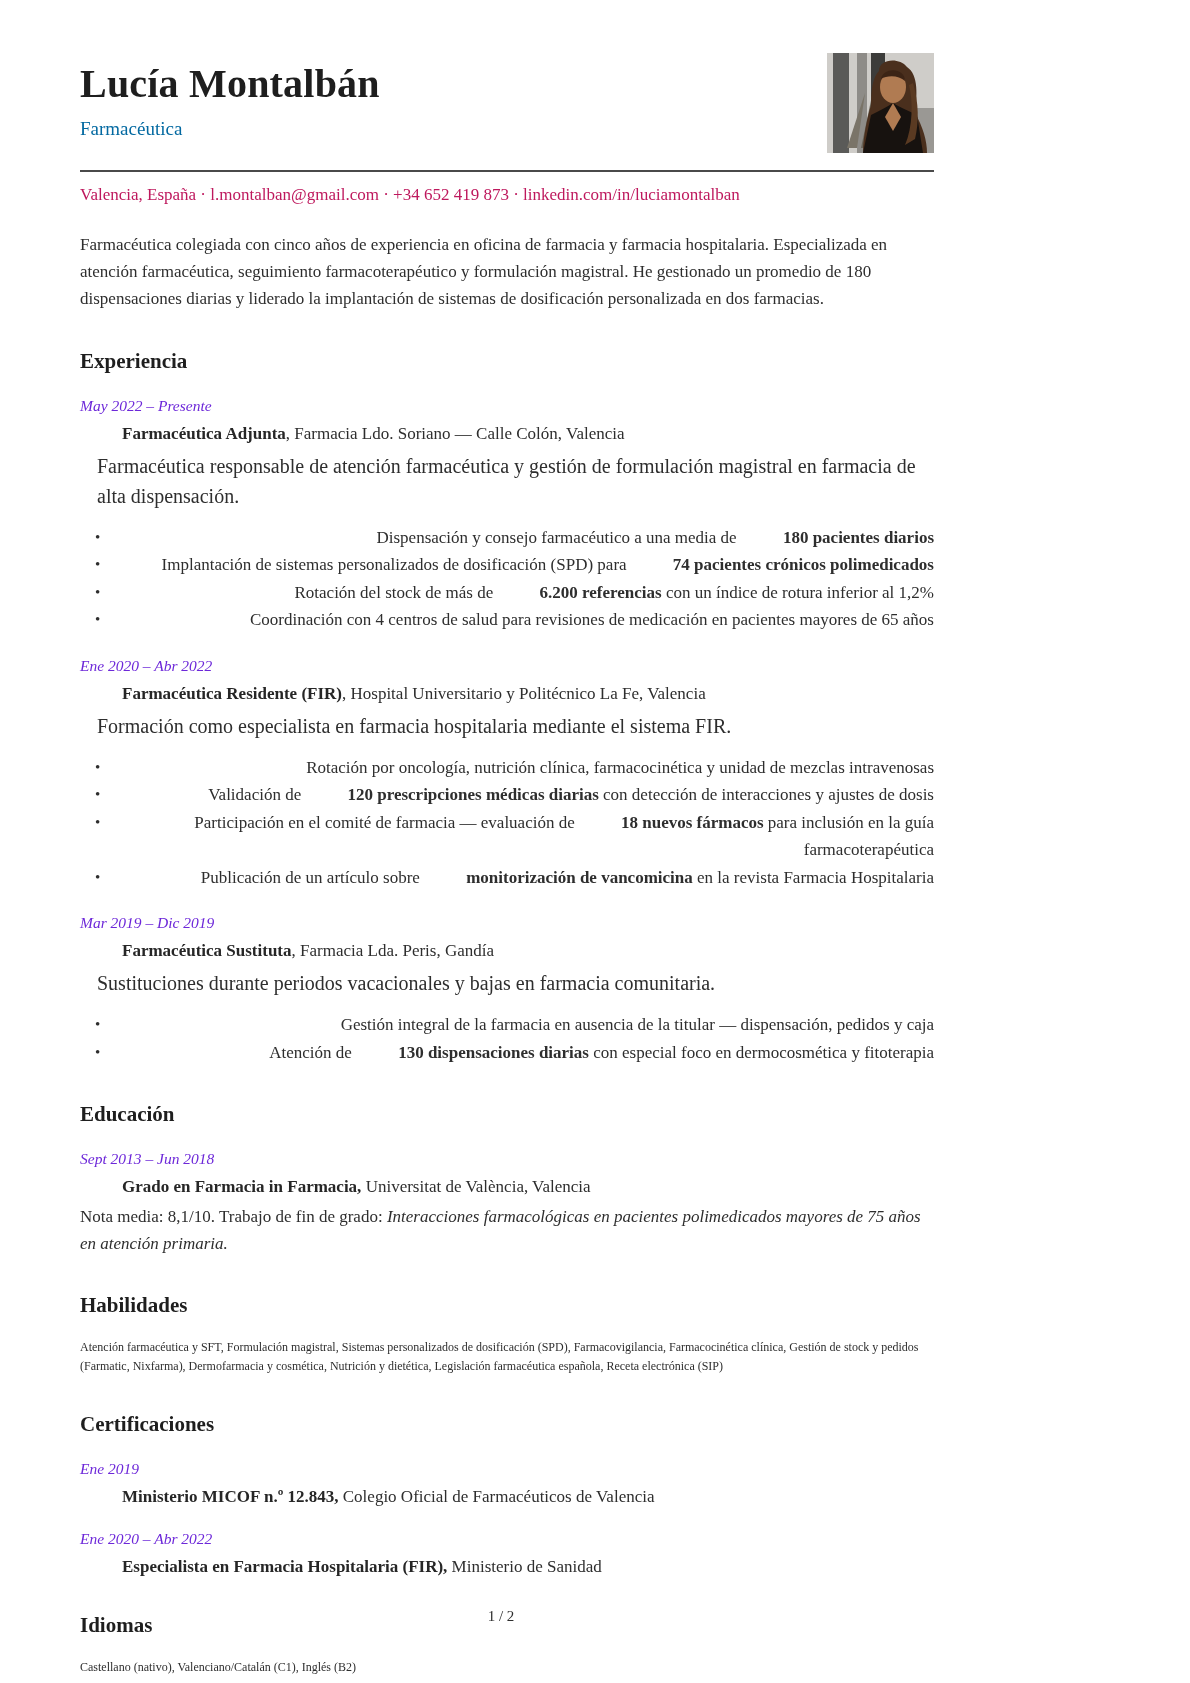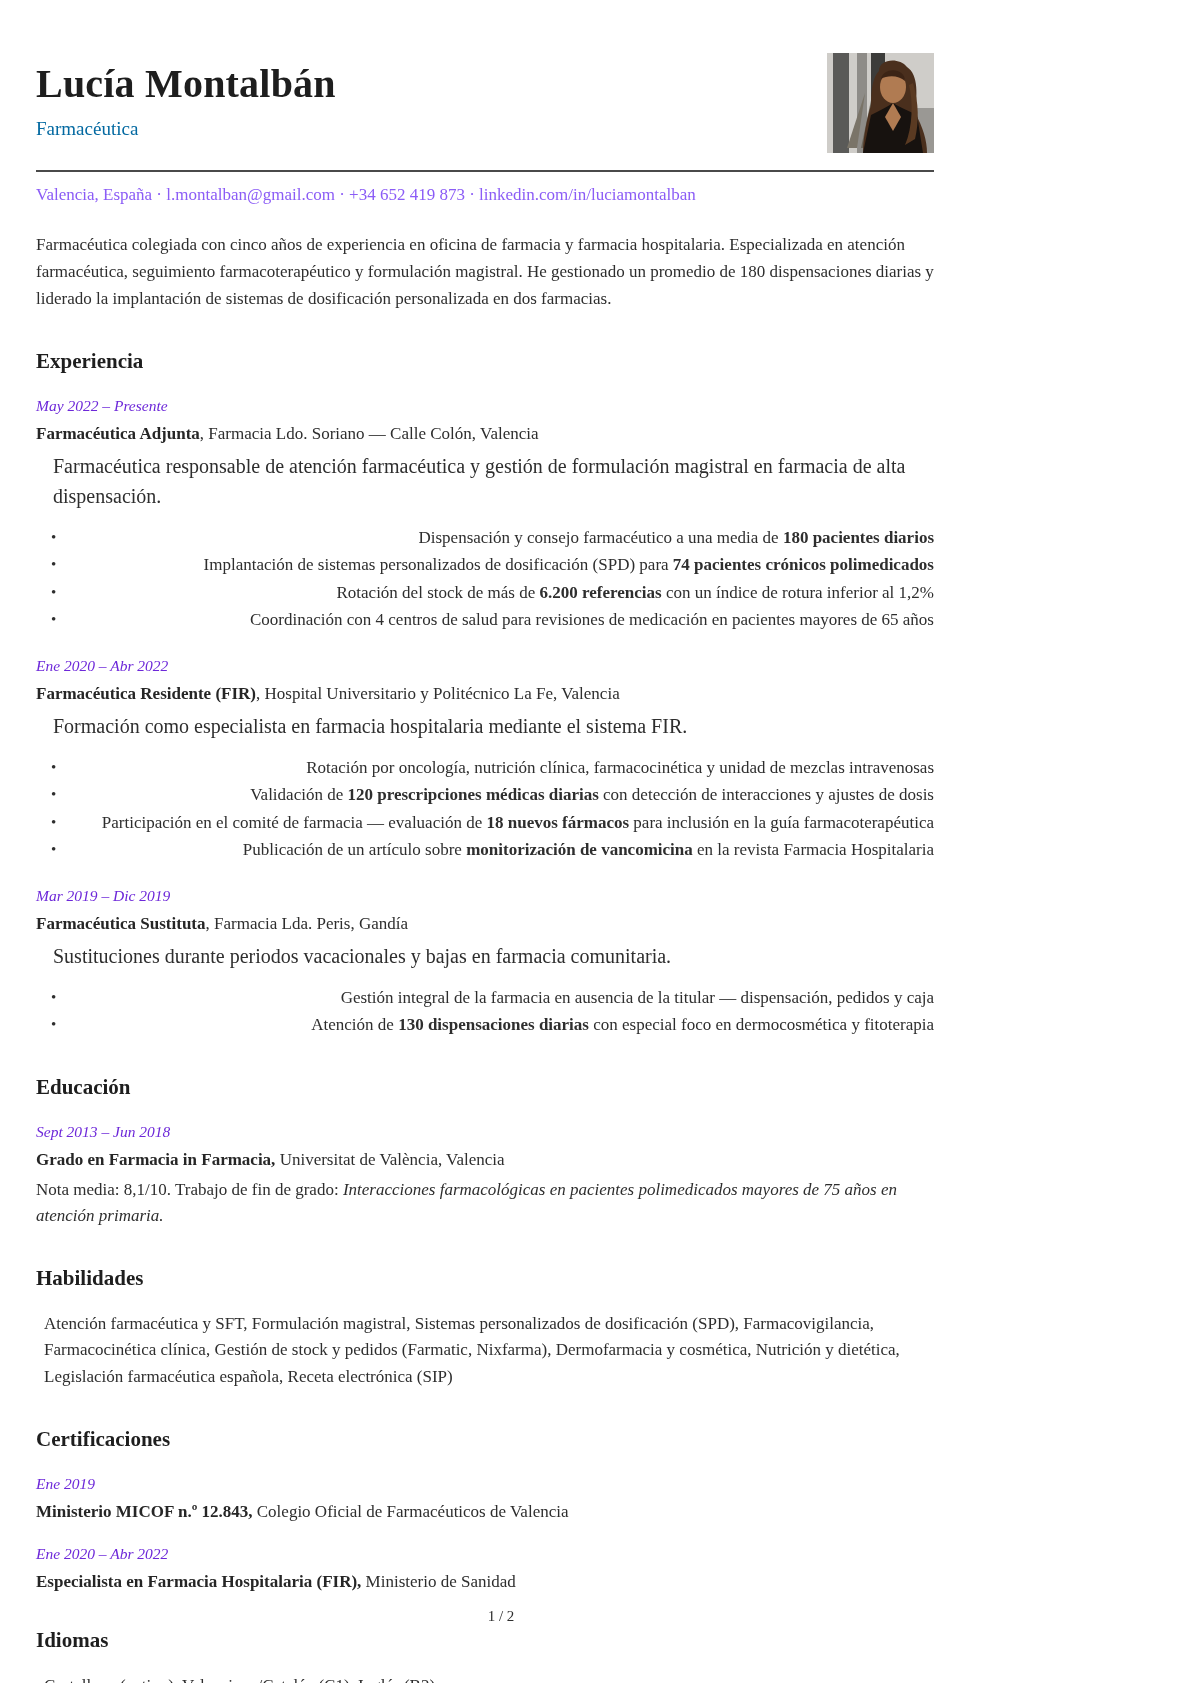--- a/index.html
+++ b/index.html
@@ -5,58 +5,58 @@
   * { box-sizing: border-box; }
   html, body { margin: 0; padding: 0; background: #ffffff; }
   body {
     width: 1190px; height: 1683px;
     font-family: "Liberation Serif", "DejaVu Serif", serif;
     color: #2e2e2e;
   }
   .page {
     position: relative;
     width: 1000px; height: 1683px;
-    padding: 44px 66px 0 36px;
+    padding: 44px 66px 0 80px;
     font-family: Liberation Serif, serif;
   }
   header.head { display: flex; justify-content: space-between; align-items: flex-start; }
   h1.name {
     font-size: 40px; line-height: 1.1; font-weight: 700;
     color: #1e1e1e; margin: 18px 0 0 0; letter-spacing: 0.2px;
   }
   .subtitle { font-size: 19px; margin-top: 12px; color: #0369a1; }
   .photo { width: 107px; height: 100px; margin-top: 9px; flex: 0 0 auto; overflow: hidden; }
   .photo svg { display: block; width: 100%; height: 100%; }
   hr.rule { border: none; border-top: 2px solid #4a4a4a; margin: 17px 0 0 0; }
-  .contact { font-size: 17px; margin-top: 13px; color: #8b5cf6; }
+  .contact { font-size: 17px; margin-top: 13px; color: #be185d; }
   .summary { font-size: 17px; line-height: 1.58; margin: 27px 0 0 0; }
   h2.sec {
     font-size: 21px; font-weight: 700; color: #1e1e1e;
     margin: 36px 0 0 0;
   }
   .dates {
     font-style: italic; font-size: 15.5px; color: #6d28d9;
     margin-top: 23px;
   }
   .jobline { font-size: 17px; margin-top: 9px; }
   .jobline strong { font-weight: 700; color: #262626; }
   .desc { font-size: 20px; line-height: 1.5; margin: 7px 0 0 17px; }
   ul.bullets { margin: 13px 0 0 0; padding: 0 0 0 30px; list-style: none; text-align: right; }
   ul.bullets li { font-size: 17px; line-height: 1.62; position: relative; }
   ul.bullets li::before {
     content: "\2022"; position: absolute; left: -15px; top: 1px;
     font-size: 15px; color: #2e2e2e;
   }
   .note { font-size: 17px; line-height: 1.55; margin: 7px 0 0 0; }
-  .para { font-size: 17px; line-height: 1.58; margin: 20px 0 0 8px; }
+  .para { font-size: 12px; line-height: 1.58; margin: 20px 0 0 0; }
   .footer {
     position: absolute; left: 2px; right: 0; bottom: 58px;
     text-align: center; font-size: 15px; color: #2e2e2e;
   }
-  strong { font-weight: 700; }
+  strong { font-weight: 700; margin-left: 42px; }
   em { font-style: italic; }
 </style>
 </head>
 <body>
 
 <div class="page">
 
   <header class="head">
     <div>
       <h1 class="name">Lucía Montalbán</h1>

